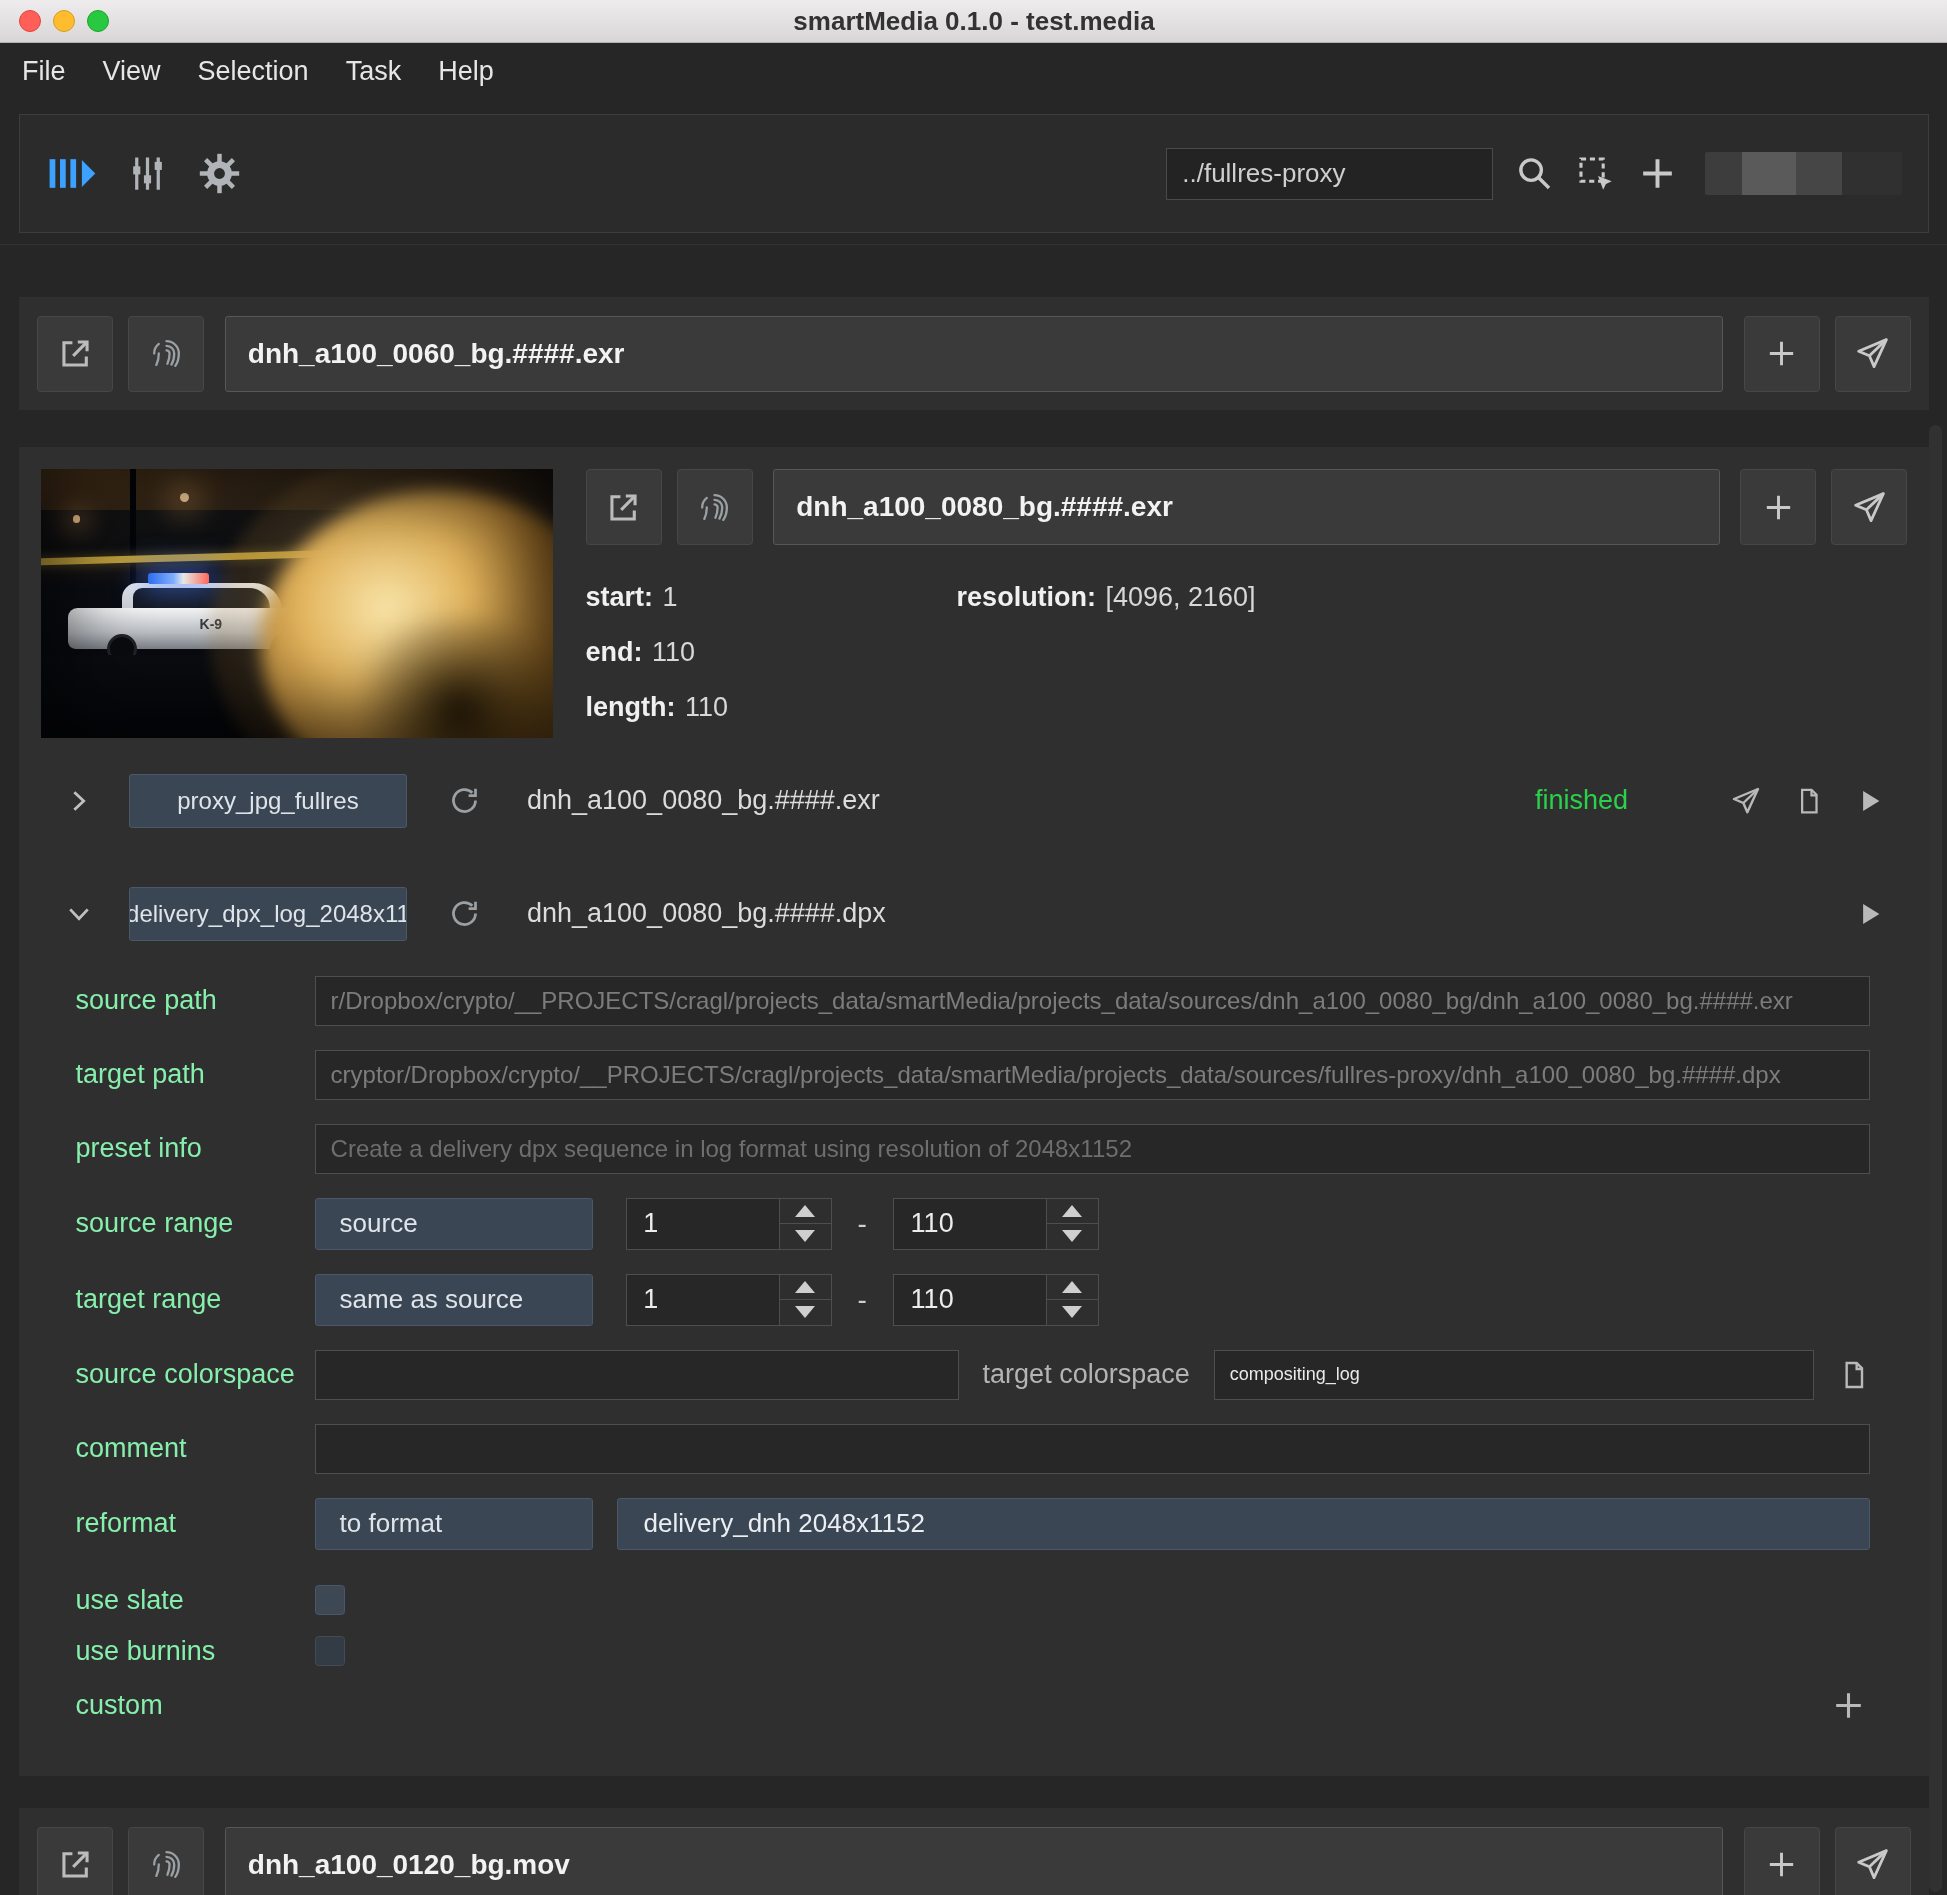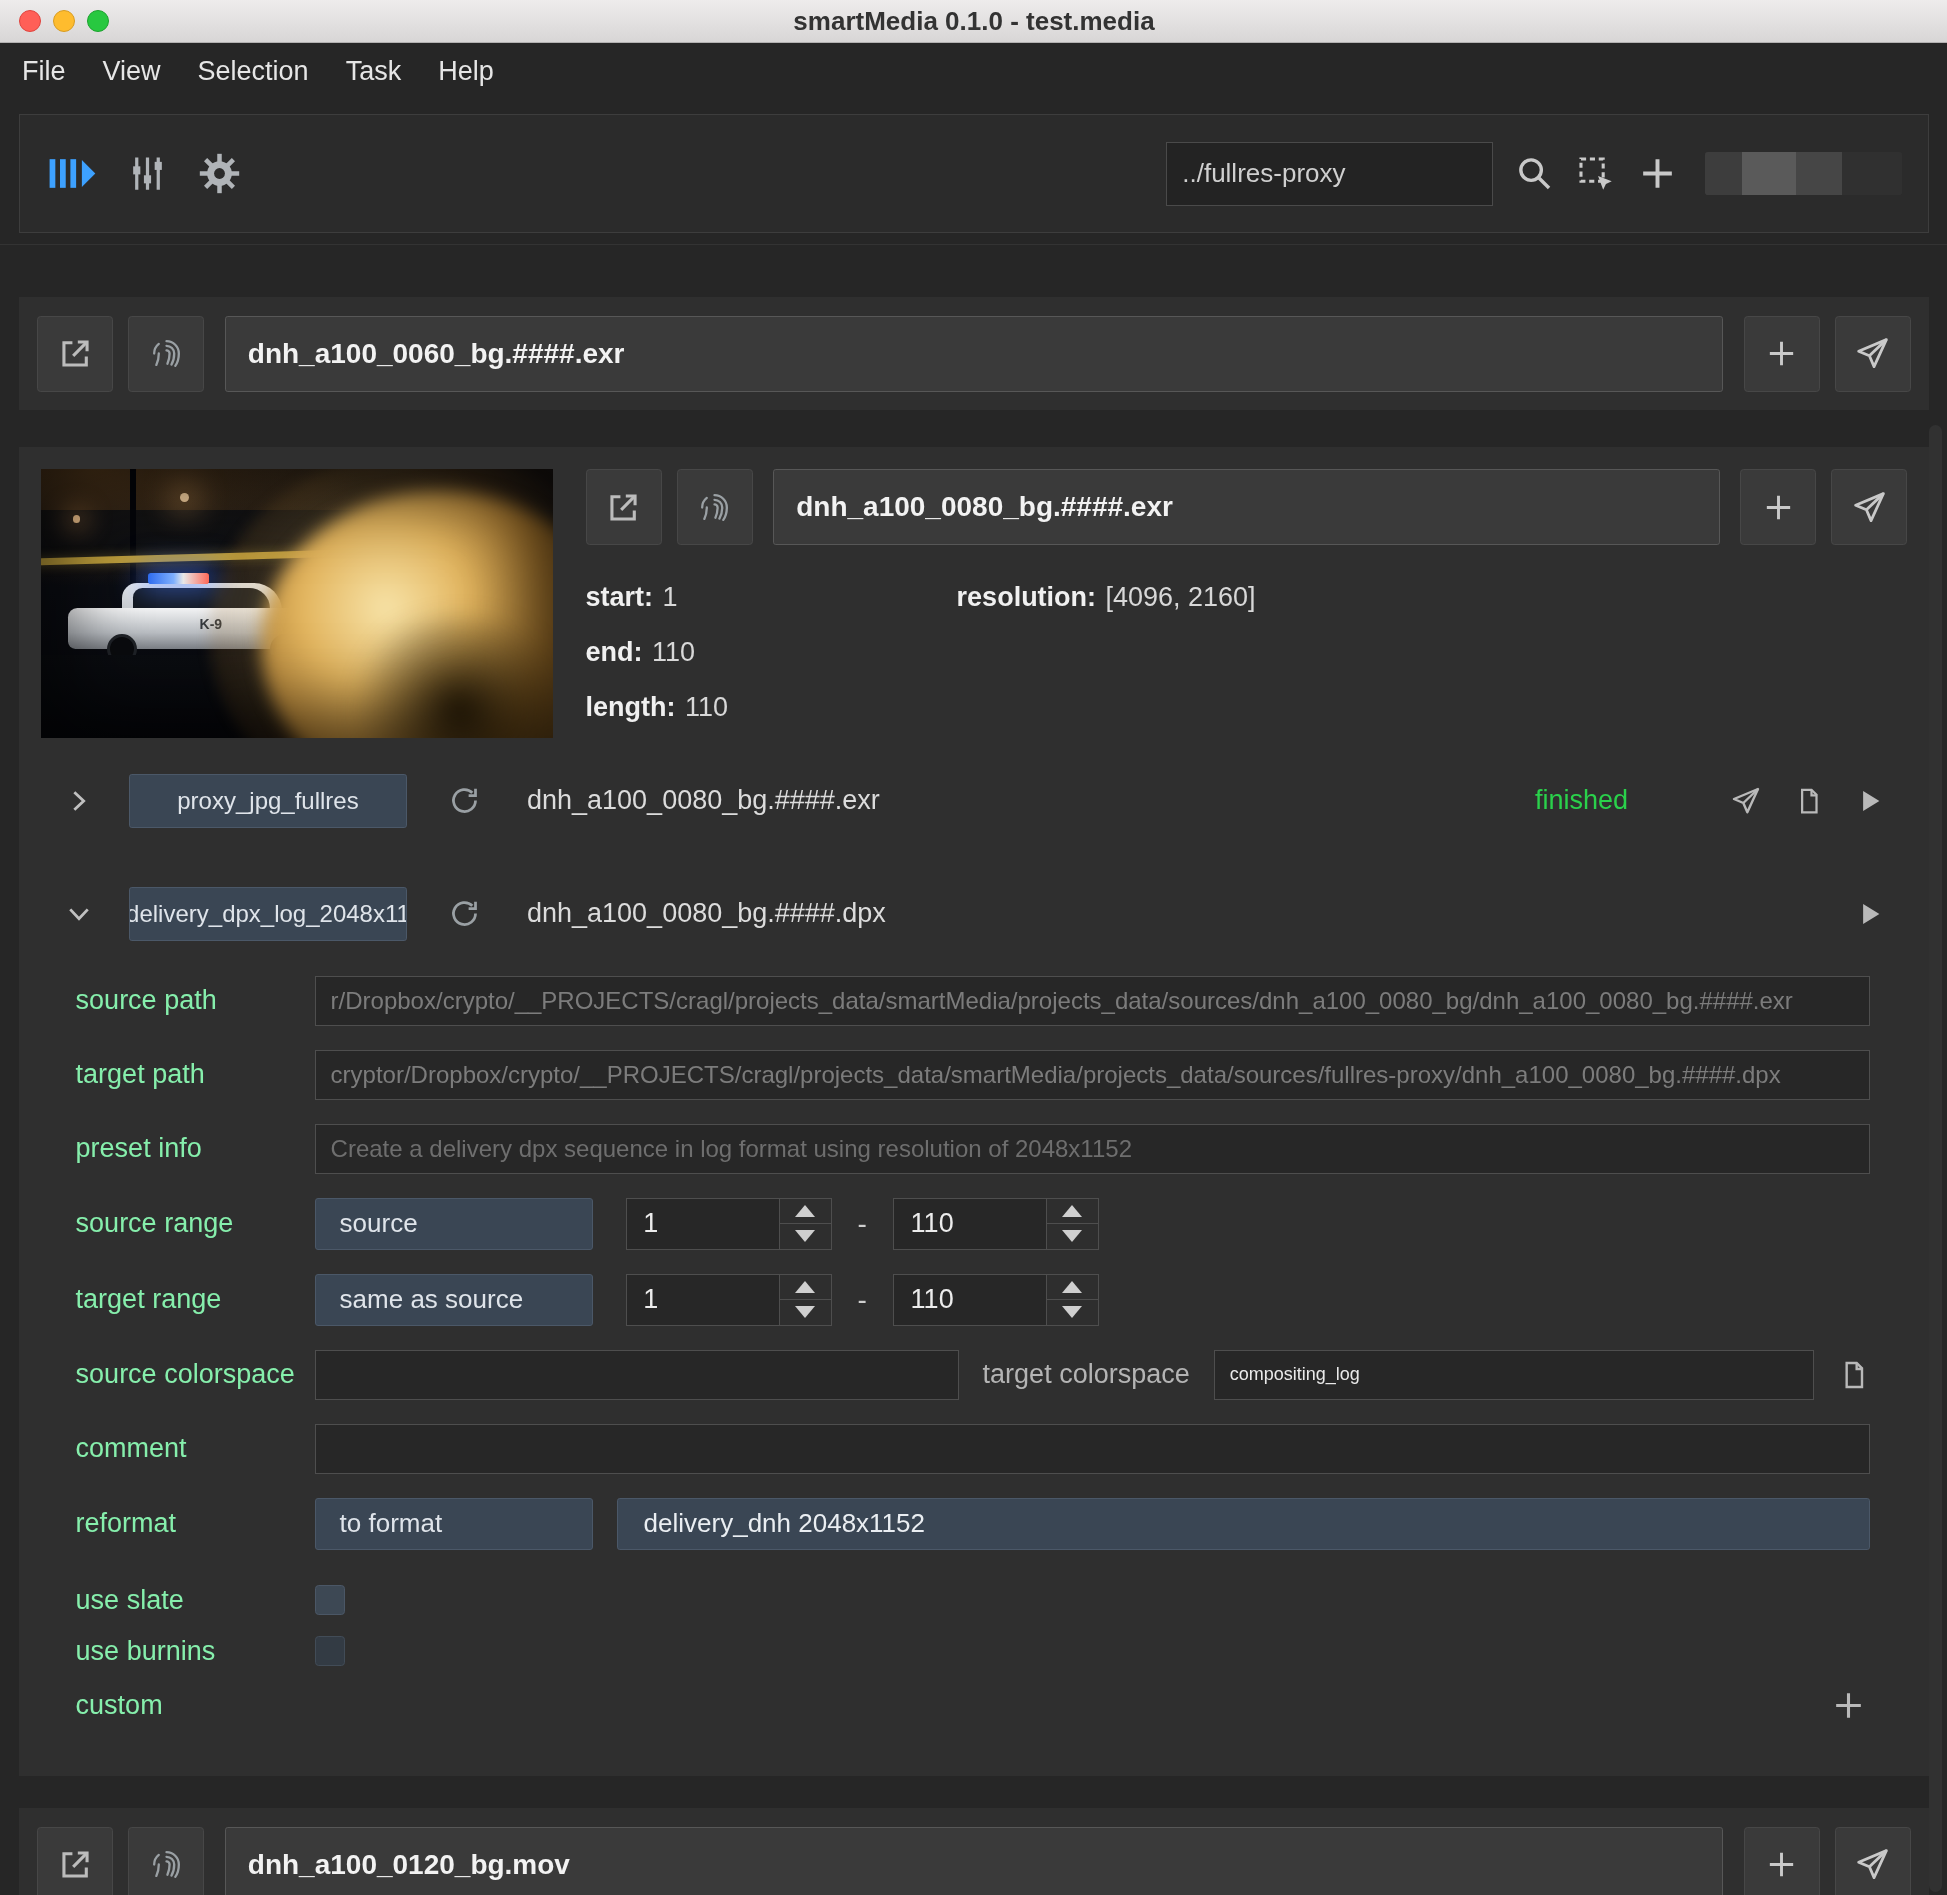--- a/index.html
+++ b/index.html
@@ -22,21 +22,21 @@
 
   
   .menubar { height:56px; background:#262626; display:flex; align-items:center; gap:37px; padding:0 22px; }
   .menu-item { font-size:27px; color:#e6e6e6; cursor:default; }
 
   
   .toolbar { margin:15px 18.6px 11px; height:119px; background:#2b2b2b;
     border:0.9px solid #3d3d3d; display:flex; align-items:center; padding:0 26px; }
   .tbicon { display:flex; align-items:center; justify-content:center; margin-right:28px; }
   .tb-spacer { flex:1; }
-  .path-input { width:327px; height:64px; background:#232323; border:0.9px solid #4a4a4a;
+  .path-input { width:327px; height:52px; background:#232323; border:0.9px solid #4a4a4a;
     color:#cfcfcf; font-size:26px; padding:0 15px; font-family:inherit; outline:none; }
   .tb-right-icon { margin-left:20.4px; display:flex; align-items:center; }
   .progress { width:197px; height:43px; margin-left:26px; display:flex; overflow:hidden; border-radius:2.8px; background:#2e2e2e; }
   .progress .seg { height:100%; }
   .progress .s1 { width:37px; background:#3d3d3d; }
   .progress .s2 { width:54px; background:#5a5a5a; }
   .progress .s3 { width:46px; background:#464646; }
   .progress .s4 { flex:1; background:#303030; }
 
   

